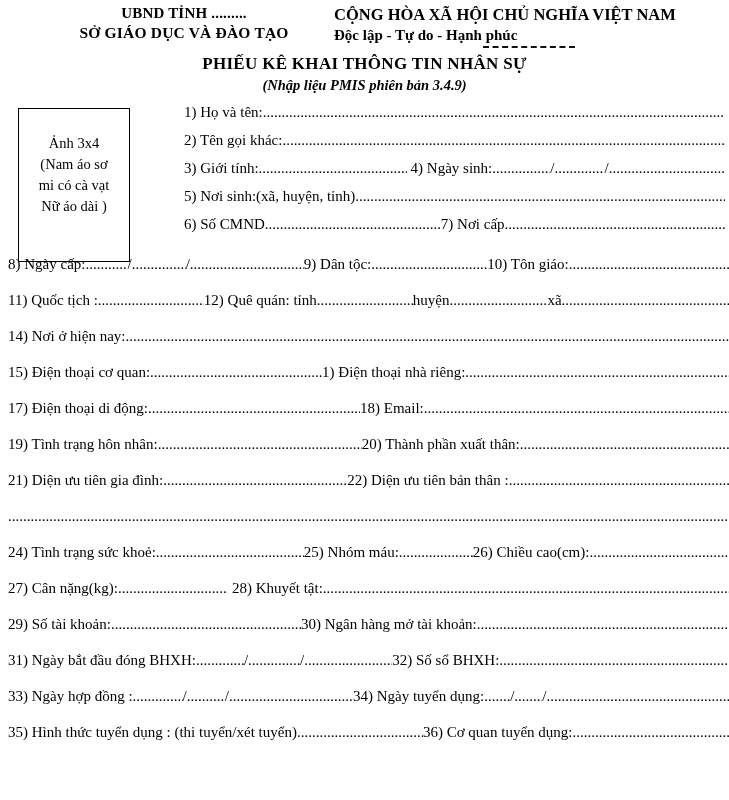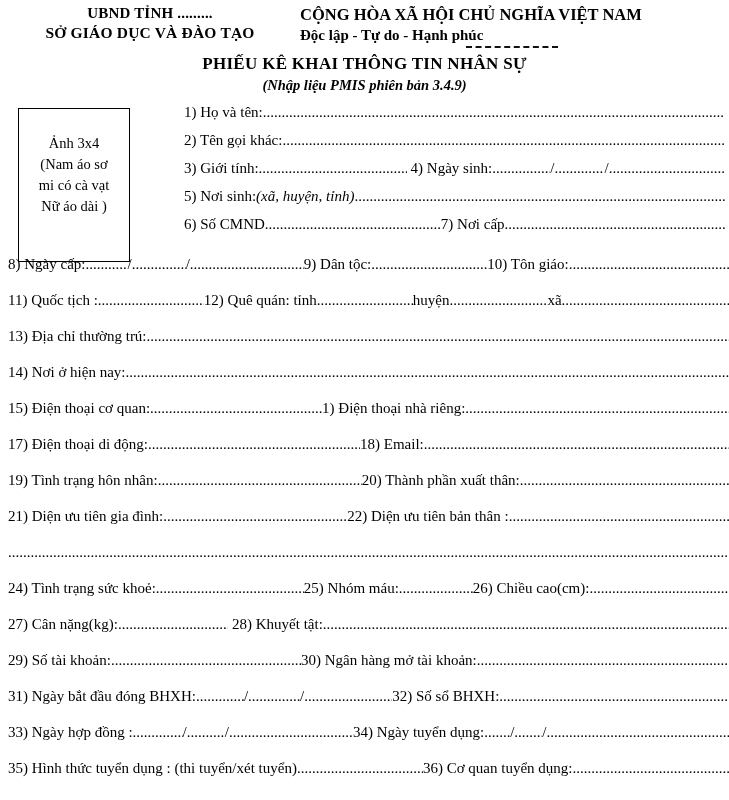--- a/index.html
+++ b/index.html
@@ -27,20 +27,21 @@
   
   .header {
     display: flex;
     align-items: flex-start;
     padding-top: 4px;
   }
   .header-left {
     width: 300px;
     text-align: center;
     flex: 0 0 300px;
+    margin-left: 34px;
   }
   .header-right {
     flex: 1 1 auto;
     text-align: left;
     padding-right: 6px;
   }
   .hdr-line-1 {
     font-weight: bold;
     font-size: 15px;
     letter-spacing: .2px;
@@ -146,21 +147,21 @@
     line-height: 19px;
     height: 36px;
     display: flex;
     align-items: baseline;
     white-space: nowrap;
     overflow: hidden;
   }
 
   
   .lbl { flex: 0 0 auto; }
-  .lbl-i { flex: 0 0 auto; font-style: italic; }
+  .lbl-i { flex: 0 0 auto; }
 
   
   .dots {
     flex: 0 0 auto;
     overflow: hidden;
     letter-spacing: 0px;
     color: #000;
   }
   .dots.grow { flex: 1 1 auto; }
   .dots::after {
@@ -261,24 +262,20 @@
       <span class="lbl">11) Quốc tịch : </span>
       <span class="dots" style="width:106px"></span>
       <span class="lbl">12) Quê quán: tỉnh </span>
       <span class="dots" style="width:96px"></span>
       <span class="lbl">huyện</span>
       <span class="dots" style="width:98px"></span>
       <span class="lbl">xã</span>
       <span class="dots grow"></span>
     </div>
 
-    <div class="row">
-      <span class="lbl">13) Địa chỉ thường trú: </span>
-      <span class="dots grow"></span>
-    </div>
 
     <div class="row">
       <span class="lbl">14) Nơi ở hiện nay: </span>
       <span class="dots grow"></span>
     </div>
 
     <div class="row">
       <span class="lbl">15) Điện thoại cơ quan: </span>
       <span class="dots" style="width:172px"></span>
       <span class="lbl">1) Điện thoại nhà riêng: </span>

